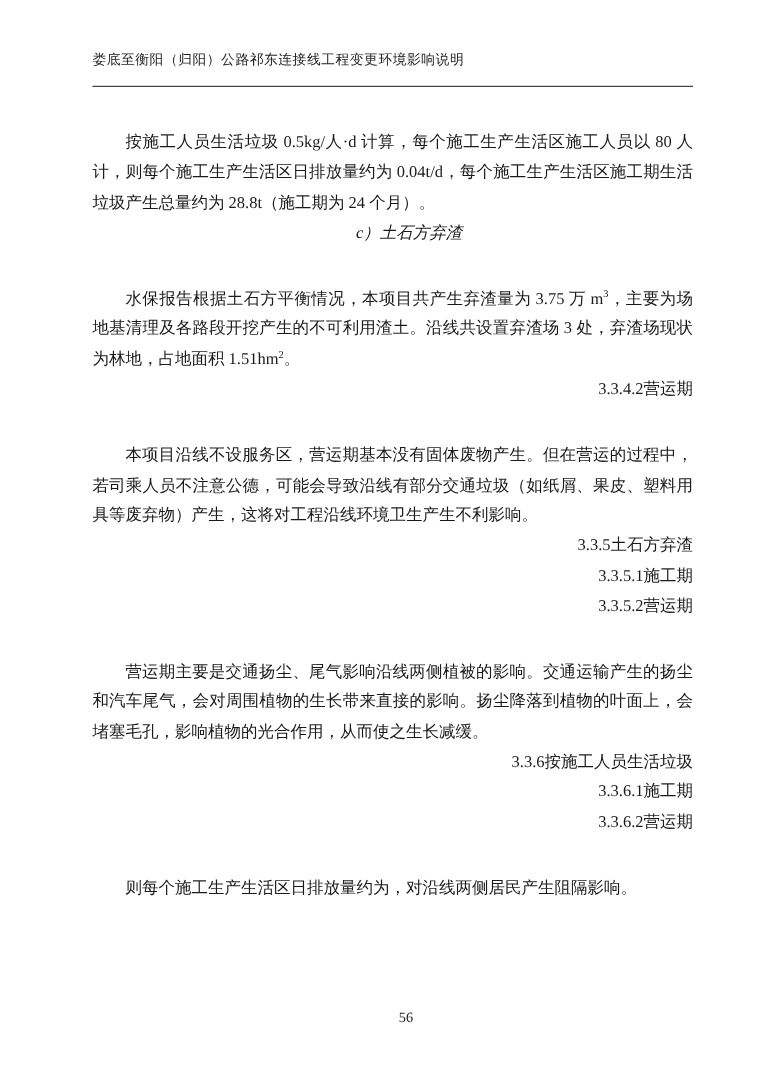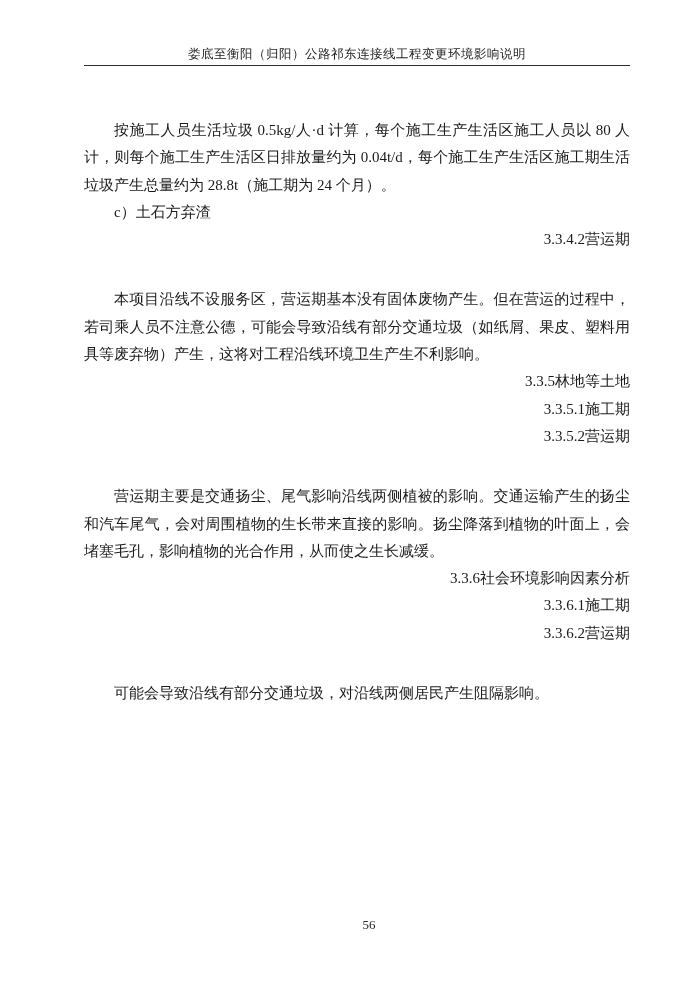--- a/index.html
+++ b/index.html
@@ -14,25 +14,25 @@
     background: #ffffff;
     overflow: hidden;
     font-family: "Liberation Serif", "DejaVu Serif", serif;
     color: #1a1a1a;
   }
   .header {
     position: absolute;
     top: 46px;
     left: 84px;
     width: 546px;
-    text-align: center;
+    text-align: left;
     font-size: 12.5px;
     line-height: 16px;
     letter-spacing: 0.5px;
-    padding-bottom: 3px;
+    padding-bottom: 16px;
     border-bottom: 1.5px solid #2f2f2f;
     color: #222222;
   }
   .doc-body {
     position: absolute;
     top: 84px;
     left: 84px;
     width: 546px;
     font-size: 15px;
     line-height: 27.3px;
@@ -40,21 +40,22 @@
   }
   .block { margin: 0; }
   .para {
     text-indent: 2em;
     text-align: justify;
     text-justify: inter-ideograph;
     margin-top: 33px;
   }
   .sub-item {
     text-indent: 2em;
-    text-align: left;
+    text-align: center;
+    font-style: italic;
   }
   .heading {
     text-indent: 0;
     text-align: right;
     white-space: nowrap;
   }
   .h-num {
     display: inline-block;
     min-width: 60px;
   }
@@ -80,29 +81,30 @@
 
 <div class="page">
 
   <div class="header">
     <span>娄底至衡阳（归阳）公路祁东连接线工程变更环境影响说明</span>
   </div>
 
   <div class="doc-body">
       <div class="block para">按施工人员生活垃圾 0.5kg/人·d 计算，每个施工生产生活区施工人员以 80 人计，则每个施工生产生活区日排放量约为 0.04t/d，每个施工生产生活区施工期生活垃圾产生总量约为 28.8t（施工期为 24 个月）。</div>
       <div class="block sub-item">c）土石方弃渣</div>
+      <div class="block para">水保报告根据土石方平衡情况，本项目共产生弃渣量为 3.75 万 m<sup>3</sup>，主要为场地基清理及各路段开挖产生的不可利用渣土。沿线共设置弃渣场 3 处，弃渣场现状为林地，占地面积 1.51hm<sup>2</sup>。</div>
       <div class="block heading"><span class="h-num">3.3.4.2</span><span class="h-title">营运期</span></div>
       <div class="block para">本项目沿线不设服务区，营运期基本没有固体废物产生。但在营运的过程中，若司乘人员不注意公德，可能会导致沿线有部分交通垃圾（如纸屑、果皮、塑料用具等废弃物）产生，这将对工程沿线环境卫生产生不利影响。</div>
-      <div class="block heading"><span class="h-num">3.3.5</span><span class="h-title">林地等土地</span></div>
+      <div class="block heading"><span class="h-num">3.3.5</span><span class="h-title">土石方弃渣</span></div>
       <div class="block heading"><span class="h-num">3.3.5.1</span><span class="h-title">施工期</span></div>
       <div class="block heading"><span class="h-num">3.3.5.2</span><span class="h-title">营运期</span></div>
       <div class="block para">营运期主要是交通扬尘、尾气影响沿线两侧植被的影响。交通运输产生的扬尘和汽车尾气，会对周围植物的生长带来直接的影响。扬尘降落到植物的叶面上，会堵塞毛孔，影响植物的光合作用，从而使之生长减缓。</div>
-      <div class="block heading"><span class="h-num">3.3.6</span><span class="h-title">社会环境影响因素分析</span></div>
+      <div class="block heading"><span class="h-num">3.3.6</span><span class="h-title">按施工人员生活垃圾</span></div>
       <div class="block heading"><span class="h-num">3.3.6.1</span><span class="h-title">施工期</span></div>
       <div class="block heading"><span class="h-num">3.3.6.2</span><span class="h-title">营运期</span></div>
-      <div class="block para">可能会导致沿线有部分交通垃圾，对沿线两侧居民产生阻隔影响。</div>
+      <div class="block para">则每个施工生产生活区日排放量约为，对沿线两侧居民产生阻隔影响。</div>
     </div>
 
   <div class="footer">
     <span>56</span>
   </div>
 
 </div>
 
 </body></html>

